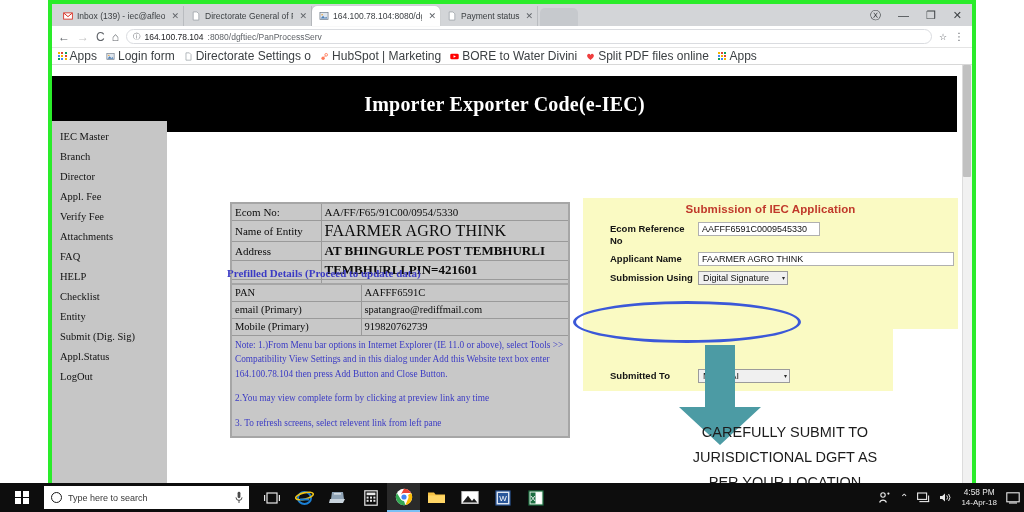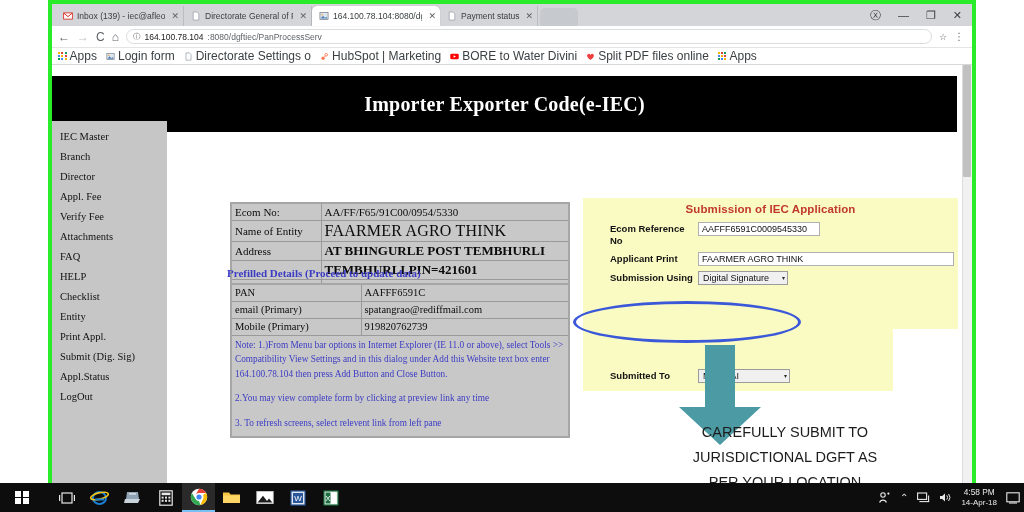--- a/index.html
+++ b/index.html
@@ -382,21 +382,20 @@
           <span class="sb-item">IEC Master</span>
           <span class="sb-item">Branch</span>
           <span class="sb-item">Director</span>
           <span class="sb-item">Appl. Fee</span>
           <span class="sb-item">Verify Fee</span>
           <span class="sb-item">Attachments</span>
           <span class="sb-item">FAQ</span>
           <span class="sb-item">HELP</span>
           <span class="sb-item">Checklist</span>
           <span class="sb-item">Entity</span>
-          <span class="sb-item">Print Appl.</span>
           <span class="sb-item">Submit (Dig. Sig)</span>
           <span class="sb-item">Appl.Status</span>
           <span class="sb-item">LogOut</span>
         </div>
 
         <div class="content">
 
           <table class="gridtbl" id="master-table">
             <tbody>
                 <tr class="row-h">
@@ -455,21 +454,21 @@
 
           <div class="yellow-panel">
             <div class="yp-title">Submission of IEC Application</div>
 
             <div class="yp-row">
               <div class="yp-lbl">Ecom Reference No</div>
               <div class="txtinput" id="ecom-ref-input">AAFFF6591C0009545330</div>
             </div>
 
             <div class="yp-row r2">
-              <div class="yp-lbl">Applicant Print</div>
+              <div class="yp-lbl">Applicant Name</div>
               <div class="txtinput" id="applicant-name-input">FAARMER AGRO THINK</div>
             </div>
 
             <div class="yp-row r2">
               <div class="yp-lbl">Submission Using</div>
               <div class="selectbox" id="submission-using-select">
                 <span class="cap">Digital Signature</span>
                 <span class="arw">▾</span>
               </div>
             </div>
@@ -509,20 +508,29 @@
   <div class="taskbar">
     <div class="startbtn">
       <span class="winlogo">
           <i></i>
           <i></i>
           <i></i>
           <i></i>
         </span>
     </div>
 
+    <div class="searchbox">
+      <span class="circ"></span>
+      <span class="stxt">Type here to search</span>
+      <svg width="8" height="13" viewBox="0 0 8 13">
+        <rect x="2.6" y="0.8" width="2.8" height="6.4" rx="1.4" fill="#4a4a4a"></rect>
+        <path d="M1 6.4 a3 3 0 0 0 6 0" fill="none" stroke="#4a4a4a" stroke-width="1"></path>
+        <line x1="4" y1="9.4" x2="4" y2="12" stroke="#4a4a4a" stroke-width="1"></line>
+      </svg>
+    </div>
 
     <div class="taskicons">
       <div class="ti">
         <svg width="16" height="14" viewBox="0 0 16 14">
           <rect x="3" y="2" width="10" height="10" fill="none" stroke="#e8e8e8" stroke-width="1.2"></rect>
           <line x1="0.6" y1="4" x2="0.6" y2="10" stroke="#e8e8e8" stroke-width="1.2"></line>
           <line x1="15.4" y1="4" x2="15.4" y2="10" stroke="#e8e8e8" stroke-width="1.2"></line>
         </svg>
       </div>
       <div class="ti">

